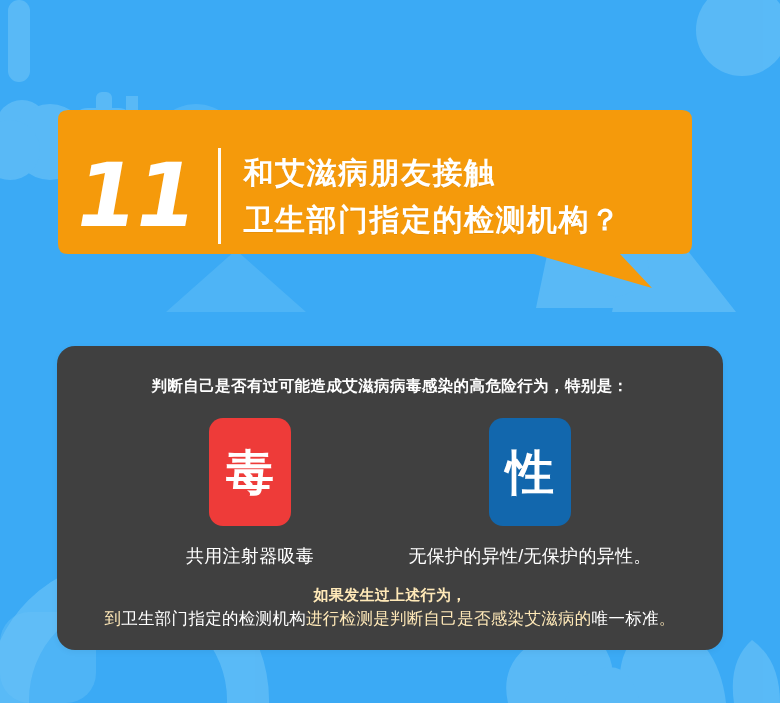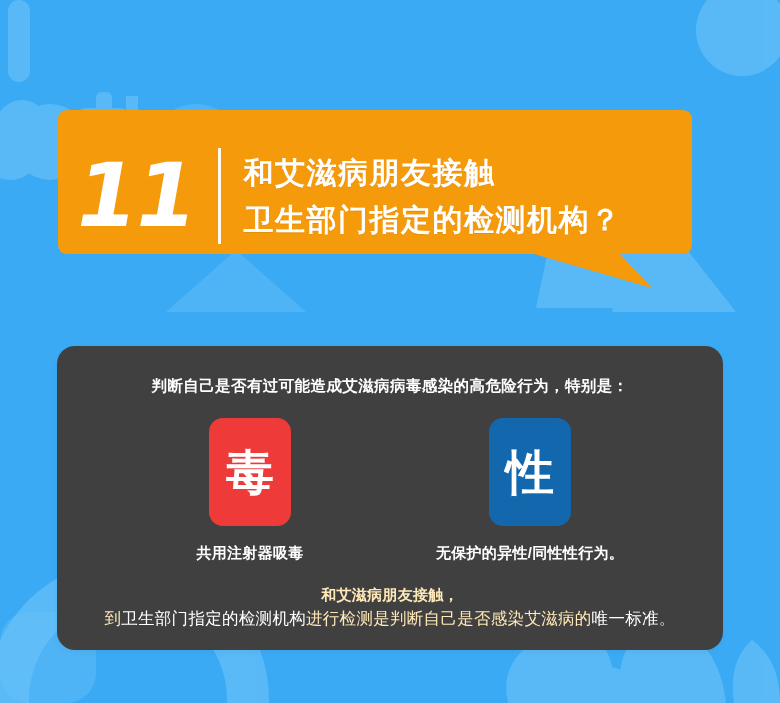--- a/index.html
+++ b/index.html
@@ -60,21 +60,21 @@
     width:82px;height:108px;border-radius:14px;
     display:flex;align-items:center;justify-content:center;
   }
   .card-drug{background:#EE3B39;}
   .card-sex{background:#1267AD;}
   .card-glyph{
     color:#ffffff;font-size:48px;font-weight:bold;line-height:1;
     font-family:"DejaVu Sans","Liberation Sans",sans-serif;
   }
   .card-label{
-    margin-top:18px;color:#FFFFFF;font-size:15px;font-weight:bold;
+    margin-top:18px;color:#FFFFFF;font-size:18px;font-weight:normal;
     letter-spacing:.3px;white-space:nowrap;
   }
   .panel-footer{
     position:absolute;left:0;right:0;bottom:18px;text-align:center;
   }
   .foot-line{line-height:1.55;white-space:nowrap;}
   .foot-line-1{font-size:15px;color:#FFE9B8;font-weight:bold;letter-spacing:.3px;}
   .foot-line-2{font-size:16.5px;letter-spacing:.3px;font-weight:normal;}
   .tx-soft{color:#FFE9B8;}
   .tx-strong{color:#FFFFFF;}
@@ -143,27 +143,27 @@
         <div class="card card-drug">
           <span class="card-glyph">毒</span>
         </div>
         <div class="card-label">共用注射器吸毒</div>
       </div>
 
       <div class="card-col">
         <div class="card card-sex">
           <span class="card-glyph">性</span>
         </div>
-        <div class="card-label">无保护的异性/同性性行为。</div>
+        <div class="card-label">无保护的异性/无保护的异性。</div>
       </div>
 
     </div>
 
     <div class="panel-footer">
-      <div class="foot-line foot-line-1">和艾滋病朋友接触，</div>
+      <div class="foot-line foot-line-1">如果发生过上述行为，</div>
       <div class="foot-line foot-line-2">
         <span class="tx-soft">到</span><span class="tx-strong">卫生部门指定的检测机构</span><span class="tx-soft">进行检测是判断自己是否感染艾滋病的</span><span class="tx-strong">唯一标准</span><span class="tx-soft">。</span>
       </div>
     </div>
 
   </div>
 
 </div>
 
 </body></html>

